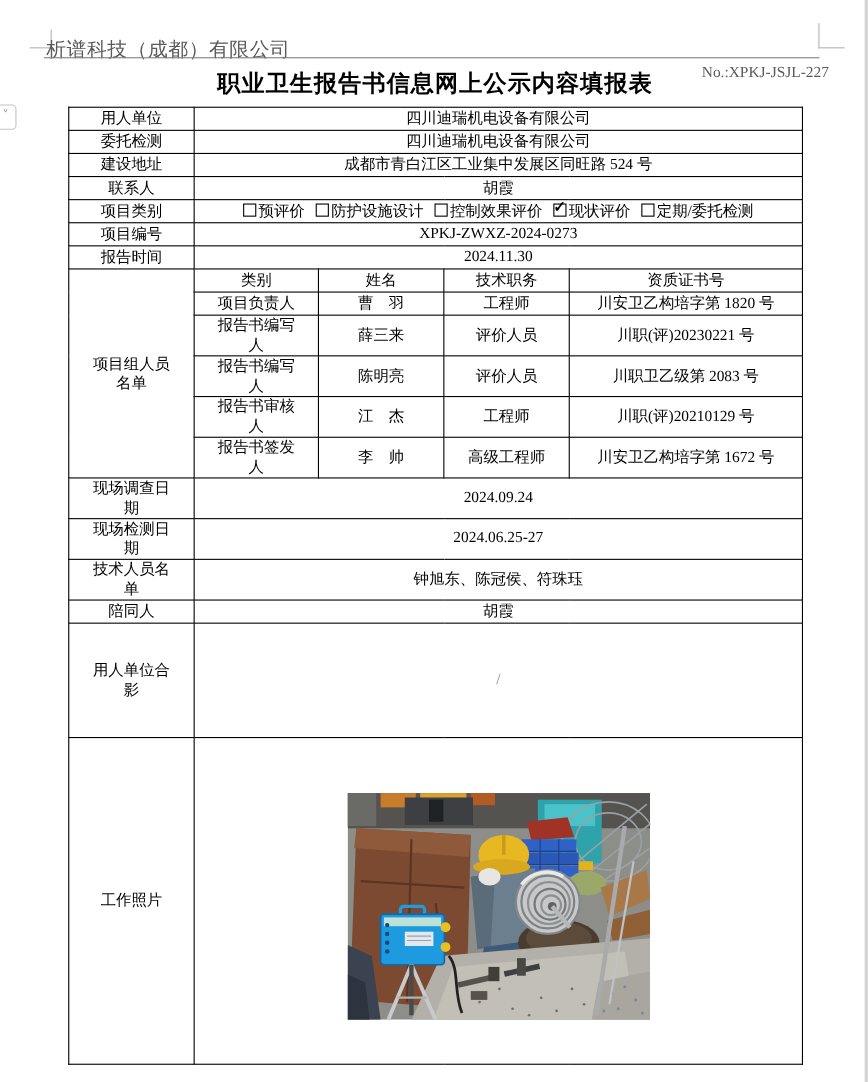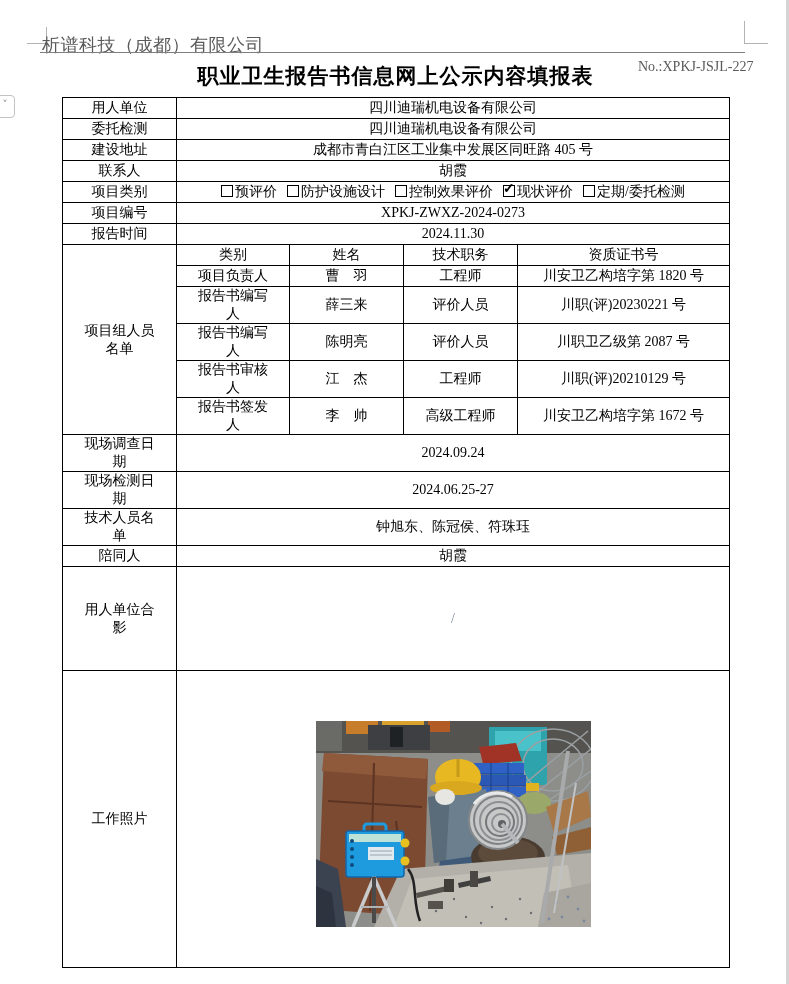--- a/index.html
+++ b/index.html
@@ -85,21 +85,21 @@
       <tr class="r">
     <td>用人单位</td>
     <td colspan="4">四川迪瑞机电设备有限公司</td>
   </tr>
   <tr class="r">
     <td>委托检测</td>
     <td colspan="4">四川迪瑞机电设备有限公司</td>
   </tr>
   <tr class="r">
     <td>建设地址</td>
-    <td colspan="4">成都市青白江区工业集中发展区同旺路 405 号</td>
+    <td colspan="4">成都市青白江区工业集中发展区同旺路 524 号</td>
   </tr>
   <tr class="r">
     <td>联系人</td>
     <td colspan="4">胡霞</td>
   </tr>
 
   <tr class="r">
     <td>项目类别</td>
     <td colspan="4" class="nowrap">
       <span class="opt"><span class="cb" data-checked="false"></span><span>预评价</span></span><span class="opt"><span class="cb" data-checked="false"></span><span>防护设施设计</span></span><span class="opt"><span class="cb" data-checked="false"></span><span>控制效果评价</span></span><span class="opt"><span class="cb" data-checked="true"></span><span>现状评价</span></span><span class="opt"><span class="cb" data-checked="false"></span><span>定期/委托检测</span></span>
@@ -131,21 +131,21 @@
   <tr class="r">
     <td>报告书编写人</td>
     <td>薛三来</td>
     <td>评价人员</td>
     <td class="nowrap">川职(评)20230221 号</td>
   </tr>
   <tr class="r">
     <td>报告书编写人</td>
     <td>陈明亮</td>
     <td>评价人员</td>
-    <td class="nowrap">川职卫乙级第 2087 号</td>
+    <td class="nowrap">川职卫乙级第 2083 号</td>
   </tr>
   <tr class="r">
     <td>报告书审核人</td>
     <td>江　杰</td>
     <td>工程师</td>
     <td class="nowrap">川职(评)20210129 号</td>
   </tr>
   <tr class="r">
     <td>报告书签发人</td>
     <td>李　帅</td>

